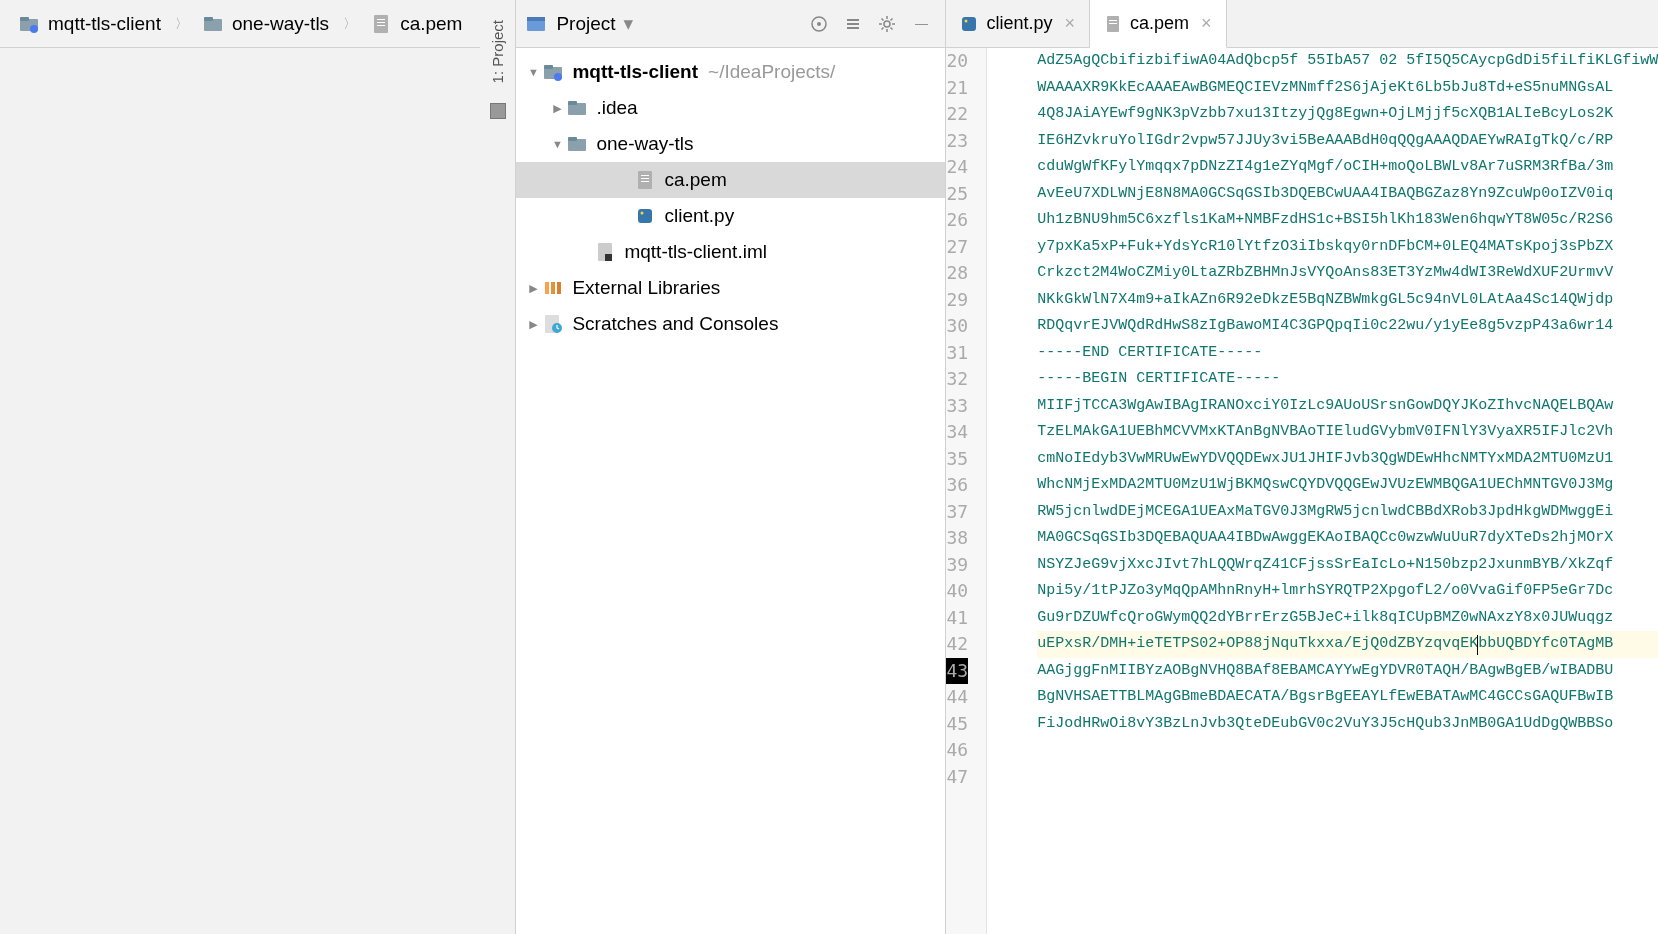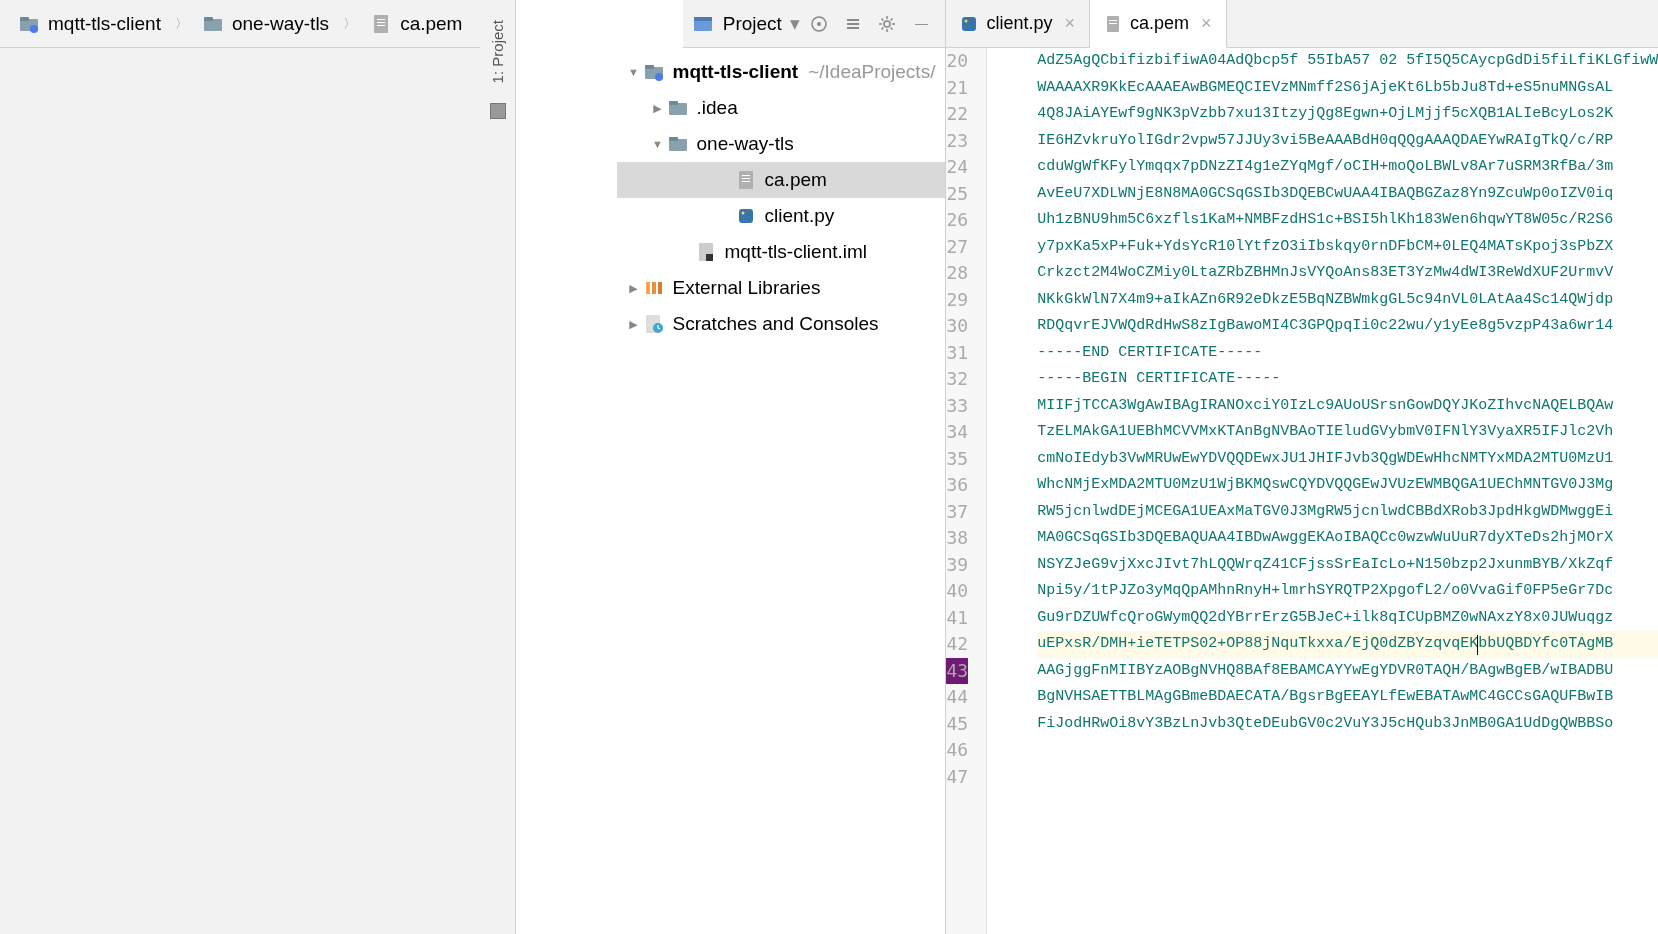--- a/index.html
+++ b/index.html
@@ -49,21 +49,20 @@
   align-items: center;
   gap: 6px;
 }
 .rail-square { width: 16px; height: 16px; background: #999; border: 1px solid #777; }
 .project-panel {
   width: 430px;
   background: #fff;
   border-right: 1px solid #d1d1d1;
   display: flex;
   flex-direction: column;
-  align-items: flex-end;
 }
 .panel-header {
   height: 48px;
   background: #f2f2f2;
   border-bottom: 1px solid #d1d1d1;
   display: flex;
   align-items: center;
   padding: 0 10px;
   gap: 6px;
 }
@@ -145,21 +144,21 @@
 }
 .code {
   flex: 1;
   font-family: Liberation Mono, monospace;
   font-size: 15px;
   color: #0f766e;
   padding-left: 50px;
 }
 .line { height: 26.5px; line-height: 26.5px; white-space: pre; overflow: hidden; }
 .code .line.hl { background: #fffbe6; }
-.gutter .line.hl { background: #701a75; }
+.gutter .line.hl { background: #000000; }
 .caret {
   display: inline-block;
   width: 1px;
   height: 20px;
   background: #000;
   vertical-align: text-top;
   margin-left: -1px;
 }
 .folder-icon { fill: #8aa0ad; }
 .py-icon { fill: #3776ab; }

